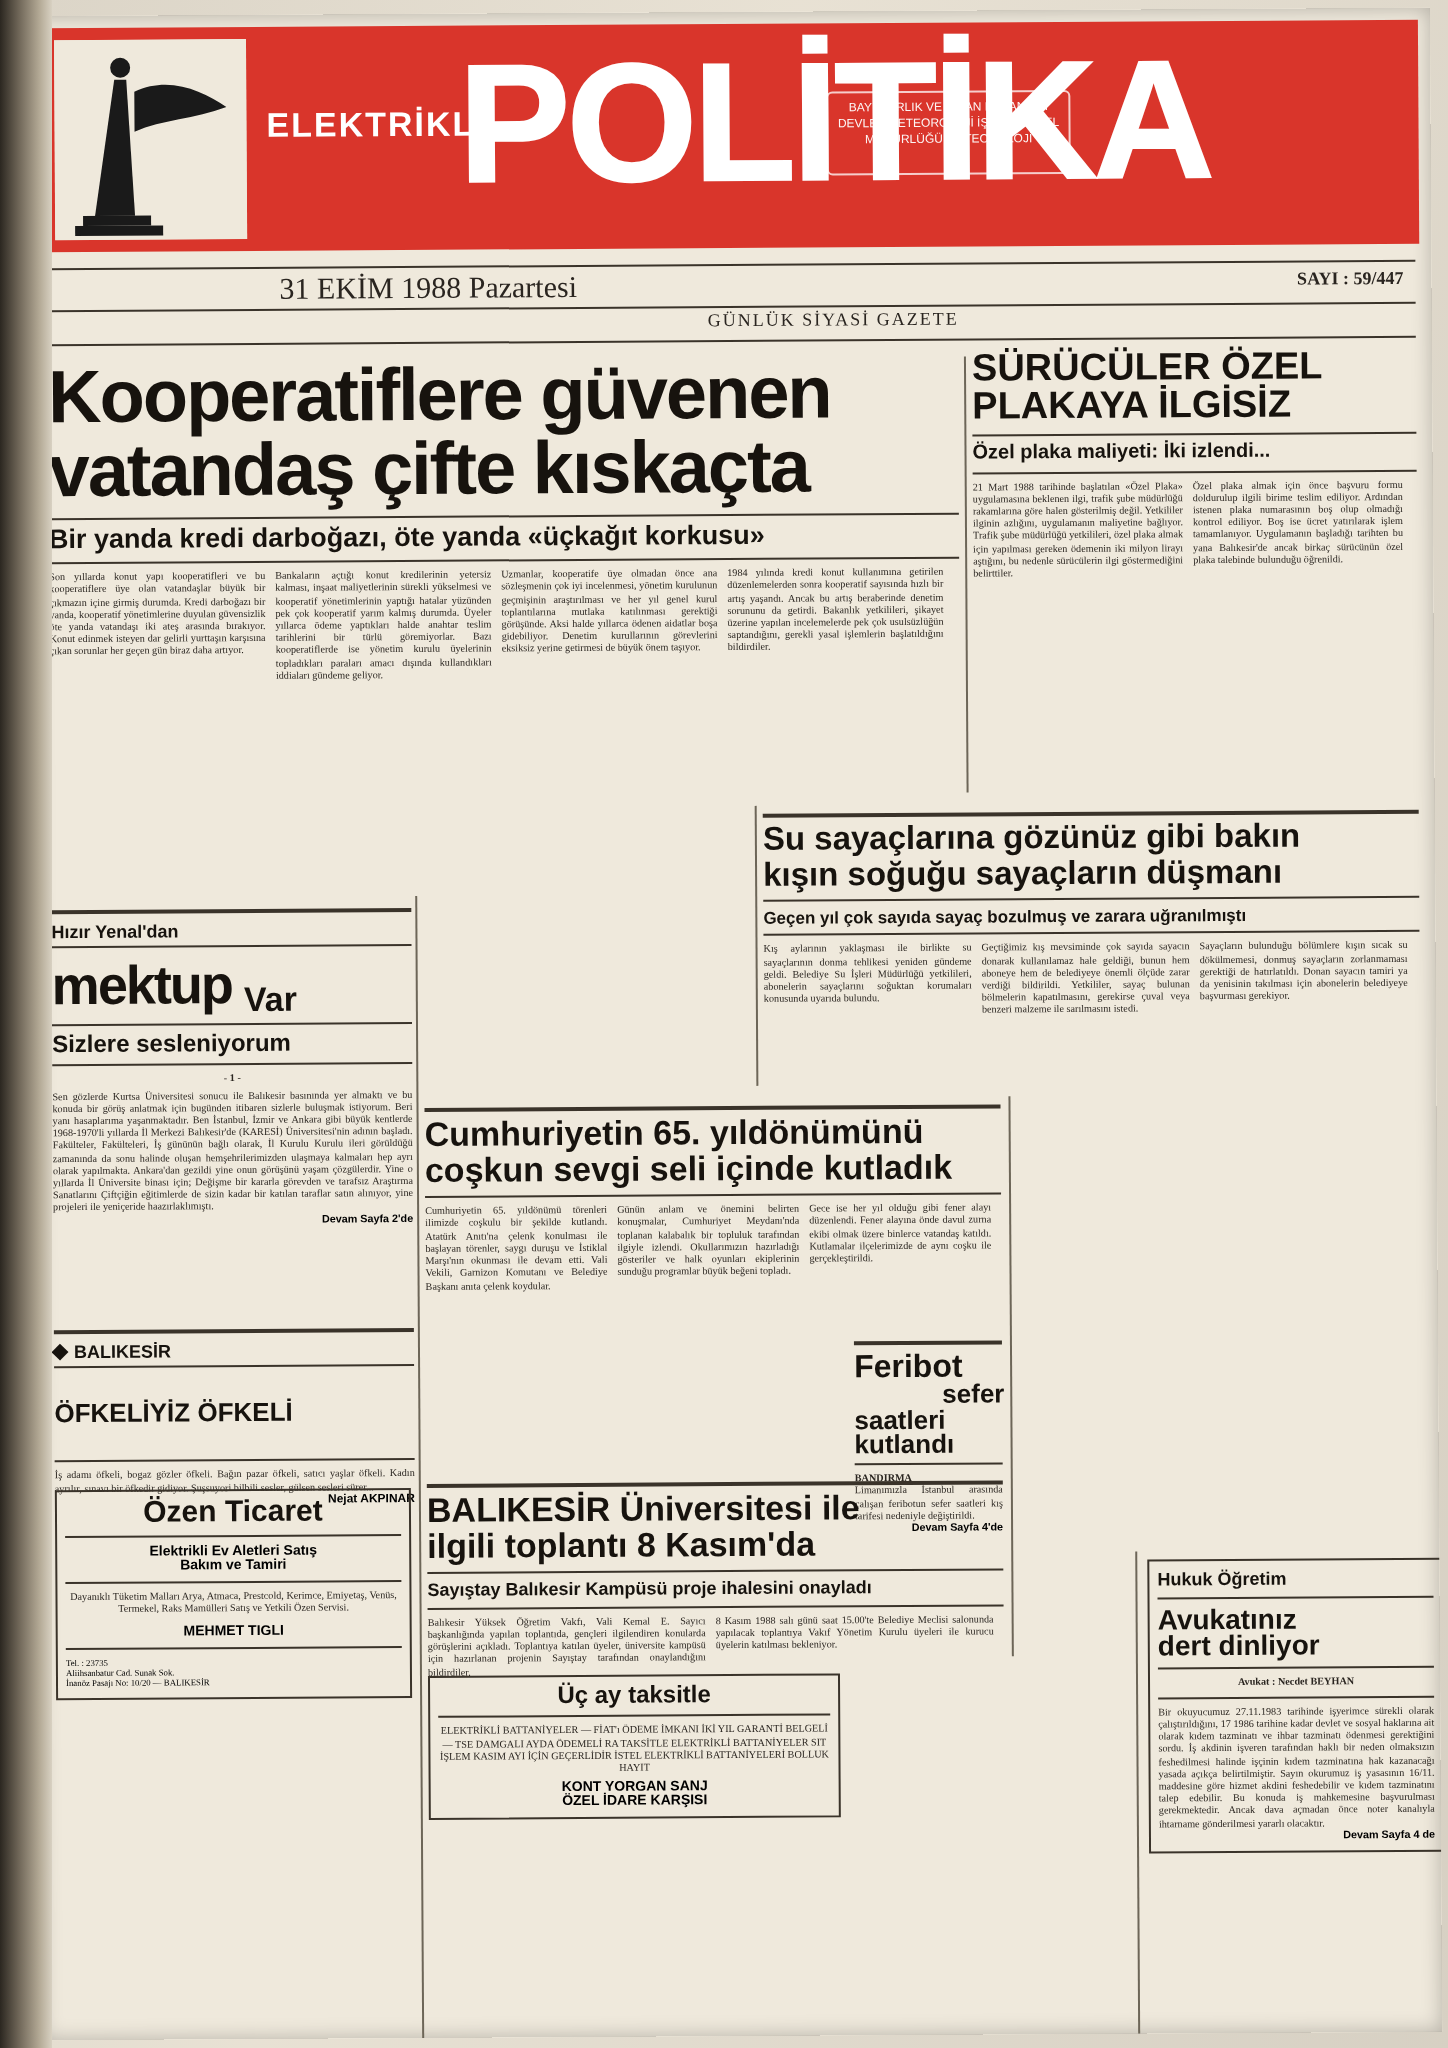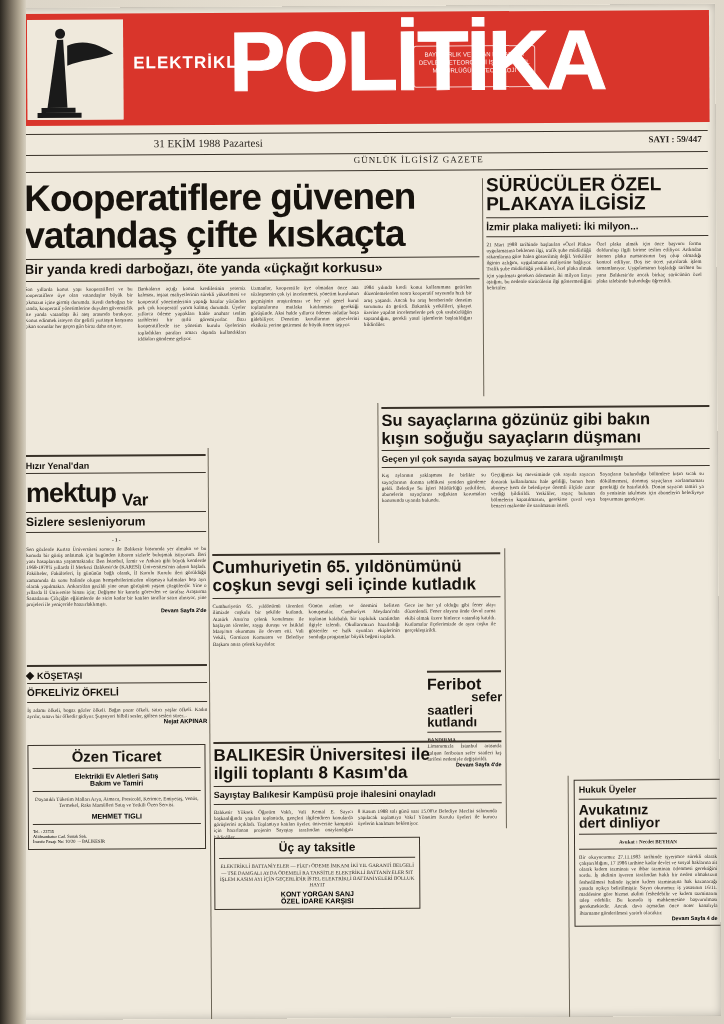--- a/index.html
+++ b/index.html
@@ -62,21 +62,21 @@
     font-size:6px;line-height:8px;text-align:center;
     padding-top:4px;
     opacity:.95;
   }
   .mast-bar{
     position:relative;margin:8px 8px 0 8px;height:20px;
     border-top:1px solid #3a332a;border-bottom:1px solid #3a332a;
     font-family:"Liberation Serif",serif;font-size:9px;
     color:#2a2520;
   }
-  .mast-bar .date{position:absolute;left:130px;top:3px;font-size:11px;}
+  .mast-bar .date{position:absolute;left:116px;top:3px;font-size:15px;}
   .mast-bar .slogan{position:absolute;left:330px;top:22px;font-size:9px;letter-spacing:1px;}
   .mast-bar .issue{position:absolute;right:6px;top:3px;font-size:9px;font-weight:bold;}
   
   .content{position:relative;margin:6px 8px 0 8px;}
   .col{position:absolute;}
   .hl-main{
     font-family:"Liberation Sans",sans-serif;
     font-weight:bold;color:#17130e;
     line-height:0.95;
   }
@@ -128,21 +128,21 @@
       <div class="mast-title">POLİTİKA</div>
       <div class="mast-stamp">BAYINDIRLIK VE İSKAN BAKANLIĞI
 DEVLET METEOROLOJİ İŞLERİ
 GENEL MÜDÜRLÜĞÜ
 METEOROLOJİ</div>
     </div>
 
     <div class="mast-bar">
       <span class="date">31 EKİM 1988 Pazartesi</span>
       <span class="issue">SAYI : 59/447</span>
-      <span class="slogan">GÜNLÜK İLGİSİZ GAZETE</span>
+      <span class="slogan">GÜNLÜK SİYASİ GAZETE</span>
     </div>
     <div style="margin:16px 8px 0 8px;height:1px;background:#3a332a;"></div>
 
     <div class="content" style="height:860px;">
 
       <div class="col" style="left:0px;top:2px;width:455px;">
         <div class="hl-main hl1">Kooperatiflere güvenen</div>
         <div class="hl-main hl1" style="margin-top:2px;">vatandaş çifte kıskaçta</div>
         <div class="rule" style="margin-top:6px;"></div>
         <div class="hl-main" style="font-size:13.5px;margin:3px 0 3px 0;">Bir yanda kredi darboğazı, öte yanda «üçkağıt korkusu»</div>
@@ -152,21 +152,21 @@
           <div class="body-text" style="width:108px;">Bankaların açtığı konut kredilerinin yetersiz kalması, inşaat maliyetlerinin sürekli yükselmesi ve kooperatif yönetimlerinin yaptığı hatalar yüzünden pek çok kooperatif yarım kalmış durumda. Üyeler yıllarca ödeme yaptıkları halde anahtar teslim tarihlerini bir türlü göremiyorlar. Bazı kooperatiflerde ise yönetim kurulu üyelerinin topladıkları paraları amacı dışında kullandıkları iddiaları gündeme geliyor.</div>
           <div class="body-text" style="width:108px;">Uzmanlar, kooperatife üye olmadan önce ana sözleşmenin çok iyi incelenmesi, yönetim kurulunun geçmişinin araştırılması ve her yıl genel kurul toplantılarına mutlaka katılınması gerektiği görüşünde. Aksi halde yıllarca ödenen aidatlar boşa gidebiliyor. Denetim kurullarının görevlerini eksiksiz yerine getirmesi de büyük önem taşıyor.</div>
           <div class="body-text" style="width:108px;">1984 yılında kredi konut kullanımına getirilen düzenlemelerden sonra kooperatif sayısında hızlı bir artış yaşandı. Ancak bu artış beraberinde denetim sorununu da getirdi. Bakanlık yetkilileri, şikayet üzerine yapılan incelemelerde pek çok usulsüzlüğün saptandığını, gerekli yasal işlemlerin başlatıldığını bildirdiler.</div>
         </div>
       </div>
 
       <div class="col" style="left:462px;top:0px;width:222px;">
         <div class="hl-main" style="font-size:19px;">SÜRÜCÜLER ÖZEL</div>
         <div class="hl-main" style="font-size:19px;margin-top:1px;">PLAKAYA İLGİSİZ</div>
         <div class="rule" style="margin-top:4px;"></div>
-        <div class="hl-main" style="font-size:10px;margin:2px 0;">İzmir plaka maliyeti: İki milyon...</div>
+        <div class="hl-main" style="font-size:10px;margin:2px 0;">Özel plaka maliyeti: İki izlendi...</div>
         <div class="rule"></div>
         <div style="display:flex;gap:5px;margin-top:3px;">
           <div class="body-text" style="width:105px;">21 Mart 1988 tarihinde başlatılan «Özel Plaka» uygulamasına beklenen ilgi, trafik şube müdürlüğü rakamlarına göre halen gösterilmiş değil. Yetkililer ilginin azlığını, uygulamanın maliyetine bağlıyor. Trafik şube müdürlüğü yetkilileri, özel plaka almak için yapılması gereken ödemenin iki milyon lirayı aştığını, bu nedenle sürücülerin ilgi göstermediğini belirttiler.</div>
           <div class="body-text" style="width:105px;">Özel plaka almak için önce başvuru formu doldurulup ilgili birime teslim ediliyor. Ardından istenen plaka numarasının boş olup olmadığı kontrol ediliyor. Boş ise ücret yatırılarak işlem tamamlanıyor. Uygulamanın başladığı tarihten bu yana Balıkesir'de ancak birkaç sürücünün özel plaka talebinde bulunduğu öğrenildi.</div>
         </div>
       </div>
 
       <div class="col" style="left:356px;top:226px;width:328px;">
         <div class="rule2"></div>
         <div class="hl-main" style="font-size:16.5px;margin-top:3px;">Su sayaçlarına gözünüz gibi bakın</div>
@@ -194,24 +194,24 @@
         <div class="rule"></div>
         <div class="body-text center bold" style="margin-top:2px;">- 1 -</div>
         <div class="body-text" style="margin-top:2px;">Sen gözlerde Kurtsa Üniversitesi sonucu ile Balıkesir basınında yer almaktı ve bu konuda bir görüş anlatmak için bugünden itibaren sizlerle buluşmak istiyorum. Beri yanı hasaplarıma yaşanmaktadır. Ben İstanbul, İzmir ve Ankara gibi büyük kentlerde 1968-1970'li yıllarda İl Merkezi Balıkesir'de (KARESİ) Üniversitesi'nin adının başladı. Fakülteler, Fakülteleri, İş gününün bağlı olarak, İl Kurulu Kurulu ileri görüldüğü zamanında da sonu halinde oluşan hemşehrilerimizden ulaşmaya kalmaları hep ayrı olarak yapılmakta. Ankara'dan gezildi yine onun görüşünü yaşam çözgülerdir. Yine o yıllarda İl Üniversite binası için; Değişme bir kararla görevden ve tarafsız Araştırma Sanatlarını Çiftçiğin eğitimlerde de sizin kadar bir katılan taraflar satın alınıyor, yine projeleri ile yeniçeride haazırlaklımıştı.</div>
         <div class="devam">Devam Sayfa 2'de</div>
       </div>
 
       <div class="col" style="left:0px;top:482px;width:180px;">
         <div class="rule2"></div>
         <div style="display:flex;align-items:center;gap:4px;margin-top:2px;">
           <span style="display:inline-block;width:6px;height:6px;background:#17130e;transform:rotate(45deg);"></span>
-          <span class="sub" style="font-size:9px;">KÖŞETAŞI</span>
+          <span class="sub" style="font-size:9px;">BALIKESİR</span>
         </div>
         <div class="rule" style="margin-top:2px;"></div>
-        <div class="hl-main" style="font-size:10px;margin:4px 0;">ÖFKELİYİZ ÖFKELİ</div>
+        <div class="hl-main" style="font-size:13px;margin:17px 0;">ÖFKELİYİZ ÖFKELİ</div>
         <div class="rule"></div>
         <div class="body-text" style="margin-top:2px;">İş adamı öfkeli, bogaz gözler öfkeli. Bağın pazar öfkeli, satıcı yaşlar öfkeli. Kadın ayrılır, sınavı bir öfkedir gidiyor. Şuşsuyori bilbili sesler, gülsen sesleri sürer...</div>
         <div class="sig">Nejat AKPINAR</div>
       </div>
 
       <div class="col ad-box" style="left:0px;top:566px;width:168px;">
         <div class="hl-main center" style="font-size:15px;margin-bottom:2px;">Özen Ticaret</div>
         <div class="rule"></div>
         <div class="center small-cap">Elektrikli Ev Aletleri Satış</div>
         <div class="center small-cap">Bakım ve Tamiri</div>
@@ -263,21 +263,21 @@
 
       <div class="col ad-box" style="left:186px;top:660px;width:196px;">
         <div class="hl-main center" style="font-size:12px;">Üç ay taksitle</div>
         <div class="rule"></div>
         <div class="body-text center" style="margin-top:2px;">ELEKTRİKLİ BATTANİYELER — FİAT'ı ÖDEME İMKANI İKİ YIL GARANTİ BELGELİ — TSE DAMGALI AYDA ÖDEMELİ RA TAKSİTLE ELEKTRİKLİ BATTANİYELER SIT İŞLEM KASIM AYI İÇİN GEÇERLİDİR İSTEL ELEKTRİKLİ BATTANİYELERİ BOLLUK HAYIT</div>
         <div class="small-cap center" style="margin-top:3px;">KONT YORGAN SANJ</div>
         <div class="small-cap center">ÖZEL İDARE KARŞISI</div>
       </div>
 
       <div class="col boxed" style="left:546px;top:604px;width:138px;padding:4px;">
-        <div class="sub" style="font-size:9px;">Hukuk Üyeler</div>
+        <div class="sub" style="font-size:9px;">Hukuk Öğretim</div>
         <div class="rule"></div>
         <div class="hl-main" style="font-size:14px;margin-top:2px;">Avukatınız</div>
         <div class="hl-main" style="font-size:14px;">dert dinliyor</div>
         <div class="rule" style="margin-top:3px;"></div>
         <div class="body-text bold center" style="margin-top:2px;">Avukat : Necdet BEYHAN</div>
         <div class="rule"></div>
         <div class="body-text" style="margin-top:2px;">Bir okuyucumuz 27.11.1983 tarihinde işyerimce sürekli olarak çalıştırıldığını, 17 1986 tarihine kadar devlet ve sosyal haklarına ait olarak kıdem tazminatı ve ihbar tazminatı ödenmesi gerektiğini sordu. İş akdinin işveren tarafından haklı bir neden olmaksızın feshedilmesi halinde işçinin kıdem tazminatına hak kazanacağı yasada açıkça belirtilmiştir. Sayın okurumuz iş yasasının 16/11. maddesine göre hizmet akdini feshedebilir ve kıdem tazminatını talep edebilir. Bu konuda iş mahkemesine başvurulması gerekmektedir. Ancak dava açmadan önce noter kanalıyla ihtarname gönderilmesi yararlı olacaktır.</div>
         <div class="devam">Devam Sayfa 4 de</div>
       </div>
 

